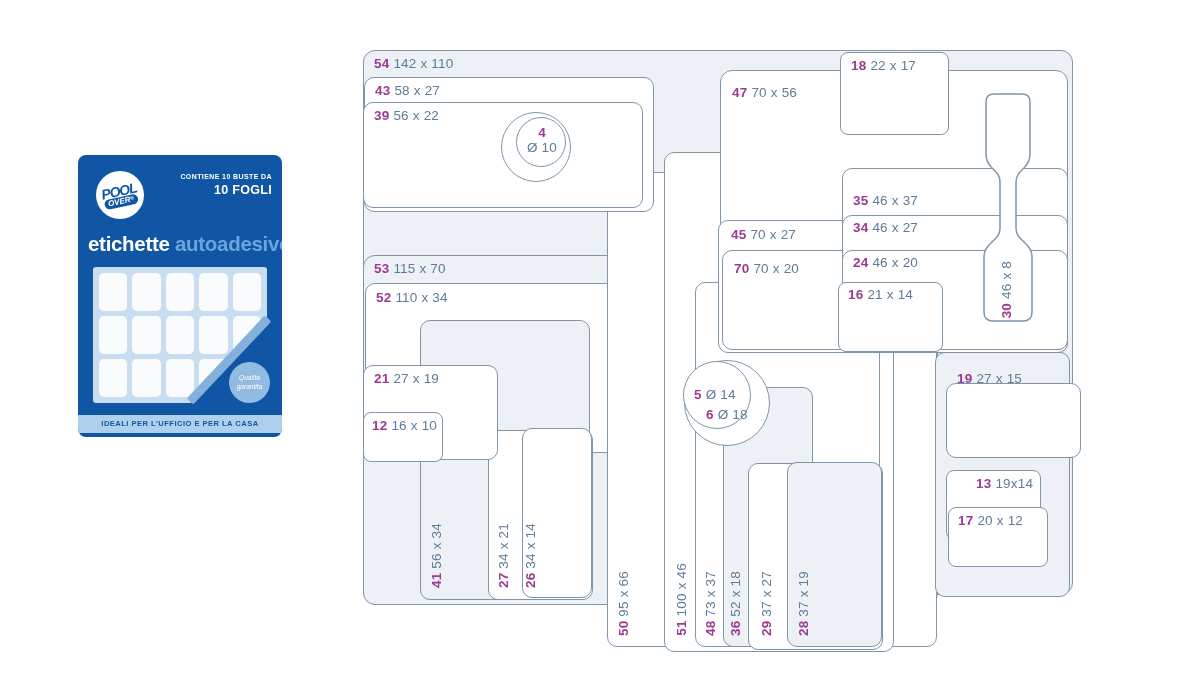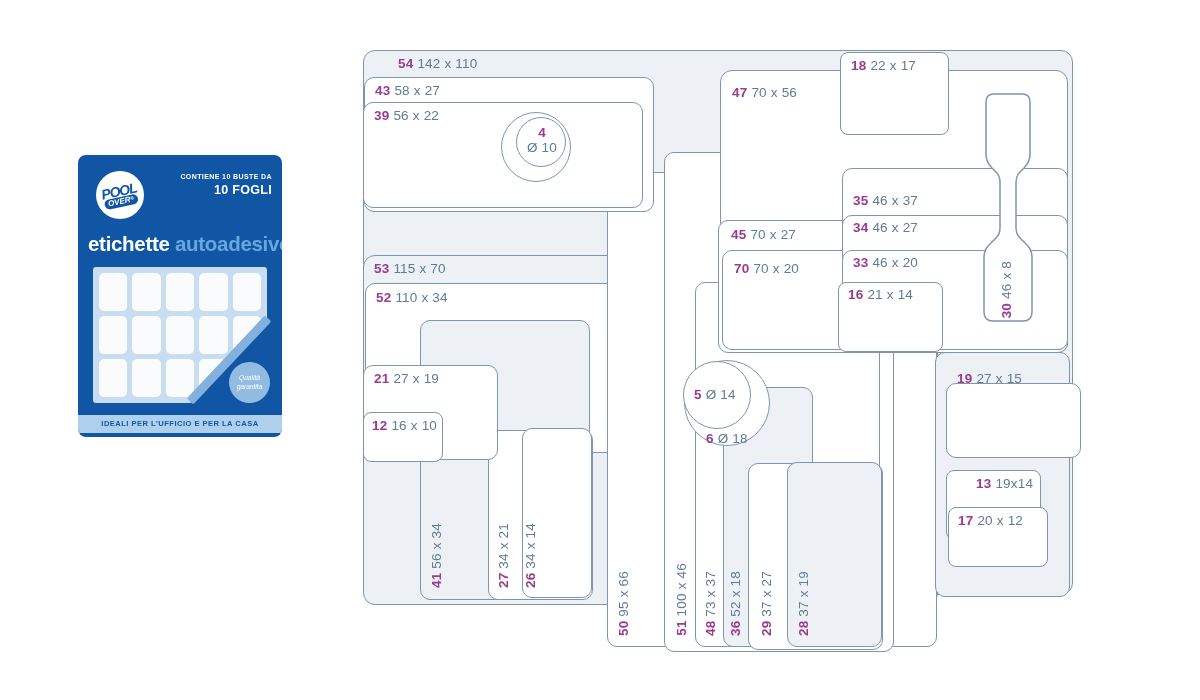--- a/index.html
+++ b/index.html
@@ -86,21 +86,21 @@
     <div class="badge" style="background: rgb(146, 187, 226);">
       <div>Qualità</div>
       <div>garantita</div>
     </div>
     <div class="footer-bar" style="background: rgb(174, 208, 236); color: rgb(17, 86, 165);">IDEALI PER L'UFFICIO E PER LA CASA</div>
   </div>
 
   <div id="diagram">
 
   <div class="shape" style="left: 363px; top: 50px; width: 710px; height: 545px; border-radius: 12px; background: rgb(237, 241, 246);"></div>
-      <div class="lbl " style="left: 374px; top: 57px; margin-left: 24px;"><span class="num">54</span> <span class="dims">142 x 110</span></div>
+      <div class="lbl " style="left: 374px; top: 57px;"><span class="num">54</span> <span class="dims">142 x 110</span></div>
       <div class="shape" style="left: 363px; top: 255px; width: 575px; height: 350px; border-radius: 12px; background: rgb(237, 241, 246);"></div>
       <div class="lbl " style="left: 374px; top: 262px;"><span class="num">53</span> <span class="dims">115 x 70</span></div>
       <div class="shape" style="left: 365px; top: 283px; width: 550px; height: 170px; border-radius: 10px; background: rgb(255, 255, 255);"></div>
       <div class="lbl " style="left: 376px; top: 291px;"><span class="num">52</span> <span class="dims">110 x 34</span></div>
       <div class="shape" style="left: 607px; top: 172px; width: 330px; height: 475px; border-radius: 10px; background: rgb(255, 255, 255);"></div>
       <div class="lbl v" style="left: 617px; bottom: 64px;"><span class="num">50</span> <span class="dims">95 x 66</span></div>
       <div class="shape" style="left: 664px; top: 152px; width: 230px; height: 500px; border-radius: 10px; background: rgb(255, 255, 255);"></div>
       <div class="lbl v" style="left: 675px; bottom: 64px;"><span class="num">51</span> <span class="dims">100 x 46</span></div>
       <div class="shape" style="left: 695px; top: 282px; width: 185px; height: 365px; border-radius: 10px; background: rgb(255, 255, 255);"></div>
       <div class="lbl v" style="left: 704px; bottom: 64px;"><span class="num">48</span> <span class="dims">73 x 37</span></div>
@@ -118,21 +118,21 @@
       <div class="shape" style="left: 516px; top: 117px; width: 50px; height: 50px; border-radius: 50%; background: rgb(255, 255, 255);"></div>
       <div class="lbl " style="text-align: center; transform: translateX(-50%); left: 542px; top: 126px;">
         <span class="num" style="display: block;">4</span>
         <span class="dims" style="display: block;">Ø 10</span>
       </div>
       <div class="shape" style="left: 842px; top: 168px; width: 226px; height: 185px; border-radius: 10px; background: rgb(255, 255, 255);"></div>
       <div class="lbl " style="left: 853px; top: 174px; margin-top: 20px;"><span class="num">35</span> <span class="dims">46 x 37</span></div>
       <div class="shape" style="left: 842px; top: 215px; width: 226px; height: 135px; border-radius: 10px; background: rgb(255, 255, 255);"></div>
       <div class="lbl " style="left: 853px; top: 221px;"><span class="num">34</span> <span class="dims">46 x 27</span></div>
       <div class="shape" style="left: 842px; top: 250px; width: 226px; height: 100px; border-radius: 10px; background: rgb(255, 255, 255);"></div>
-      <div class="lbl " style="left: 853px; top: 256px;"><span class="num">33</span> <span class="dims">46 x 20</span></div>
+      <div class="lbl " style="left: 853px; top: 256px;"><span class="num">24</span> <span class="dims">46 x 20</span></div>
       <div class="shape" style="left: 838px; top: 282px; width: 105px; height: 70px; border-radius: 8px; background: rgb(255, 255, 255);"></div>
       <div class="lbl " style="left: 848px; top: 288px;"><span class="num">16</span> <span class="dims">21 x 14</span></div>
       <div class="shape" style="left: 840px; top: 52px; width: 109px; height: 83px; border-radius: 8px; background: rgb(255, 255, 255);"></div>
       <div class="lbl " style="left: 851px; top: 59px;"><span class="num">18</span> <span class="dims">22 x 17</span></div>
       <svg id="tag30" viewBox="978 88 60 240">
       <path d="M 994 94 H 1022 Q 1030 94 1030 102 V 154 Q 1030 162 1024 168 L 1020 172 Q 1016 176 1016 182 V 228 Q 1016 234 1020 238 L 1025 243 Q 1032 249 1032 257 V 312 Q 1032 321 1023 321 H 993 Q 984 321 984 312 V 257 Q 984 249 991 243 L 996 238 Q 1000 234 1000 228 V 182 Q 1000 176 996 172 L 992 168 Q 986 162 986 154 V 102 Q 986 94 994 94 Z" fill="#ffffff" stroke="#7e95aa" stroke-width="1.5"></path>
     </svg>
       <div class="lbl v" style="left: 1000px; bottom: 382px;"><span class="num">30</span> <span class="dims">46 x 8</span></div>
       <div class="shape" style="left: 723px; top: 387px; width: 90px; height: 260px; border-radius: 10px; background: rgb(237, 241, 246);"></div>
       <div class="lbl v" style="left: 729px; bottom: 64px;"><span class="num">36</span> <span class="dims">52 x 18</span></div>
@@ -147,21 +147,21 @@
       <div class="lbl " style="left: 976px; top: 477px;"><span class="num">13</span> <span class="dims">19x14</span></div>
       <div class="shape" style="left: 948px; top: 507px; width: 100px; height: 60px; border-radius: 8px; background: rgb(255, 255, 255);"></div>
       <div class="lbl " style="left: 958px; top: 514px;"><span class="num">17</span> <span class="dims">20 x 12</span></div>
       <div class="shape" style="left: 420px; top: 320px; width: 170px; height: 280px; border-radius: 10px; background: rgb(237, 241, 246);"></div>
       <div class="lbl v" style="left: 430px; bottom: 112px;"><span class="num">41</span> <span class="dims">56 x 34</span></div>
       <div class="shape" style="left: 488px; top: 430px; width: 105px; height: 170px; border-radius: 10px; background: rgb(255, 255, 255);"></div>
       <div class="lbl v" style="left: 497px; bottom: 112px;"><span class="num">27</span> <span class="dims">34 x 21</span></div>
       <div class="shape" style="left: 522px; top: 428px; width: 70px; height: 170px; border-radius: 10px; background: rgb(255, 255, 255);"></div>
       <div class="lbl v" style="left: 524px; bottom: 112px;"><span class="num">26</span> <span class="dims">34 x 14</span></div>
       <div class="shape" style="left: 684px; top: 360px; width: 86px; height: 86px; border-radius: 50%; background: rgb(255, 255, 255);"></div>
-      <div class="lbl " style="left: 706px; top: 432px;"><span class="num">6</span> <span class="dims">Ø 18</span></div>
+      <div class="lbl " style="left: 706px; top: 408px;"><span class="num">6</span> <span class="dims">Ø 18</span></div>
       <div class="shape" style="left: 683px; top: 361px; width: 68px; height: 68px; border-radius: 50%; background: rgb(255, 255, 255);"></div>
       <div class="lbl " style="left: 694px; top: 388px;"><span class="num">5</span> <span class="dims">Ø 14</span></div>
       <div class="shape" style="left: 363px; top: 365px; width: 135px; height: 95px; border-radius: 10px; background: rgb(255, 255, 255);"></div>
       <div class="lbl " style="left: 374px; top: 372px;"><span class="num">21</span> <span class="dims">27 x 19</span></div>
       <div class="shape" style="left: 363px; top: 412px; width: 80px; height: 50px; border-radius: 8px; background: rgb(255, 255, 255);"></div>
       <div class="lbl " style="left: 372px; top: 419px;"><span class="num">12</span> <span class="dims">16 x 10</span></div>
     </div>
 
 </div>
 

